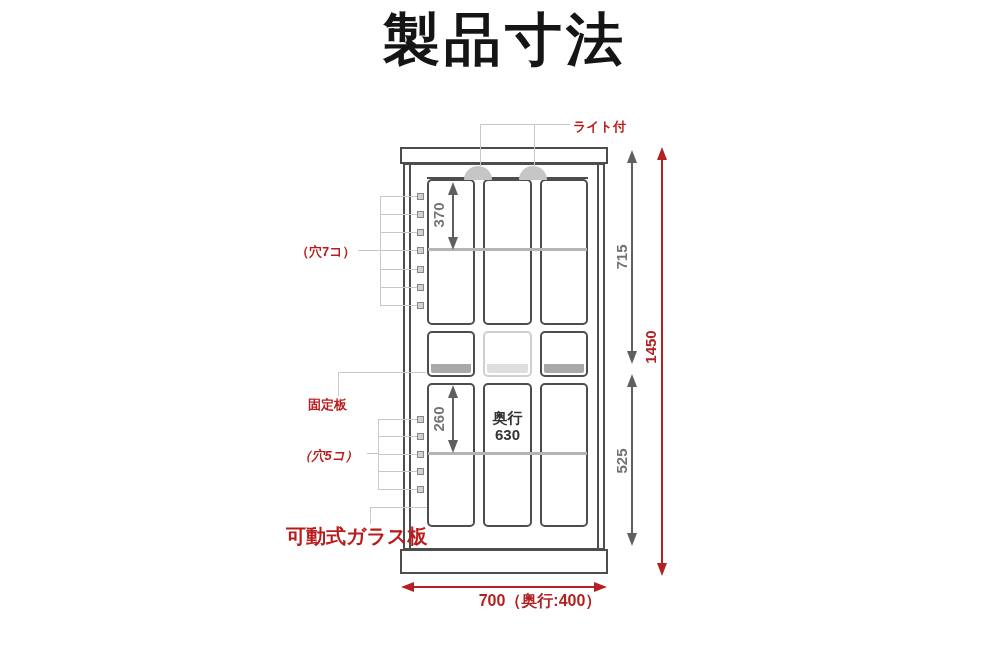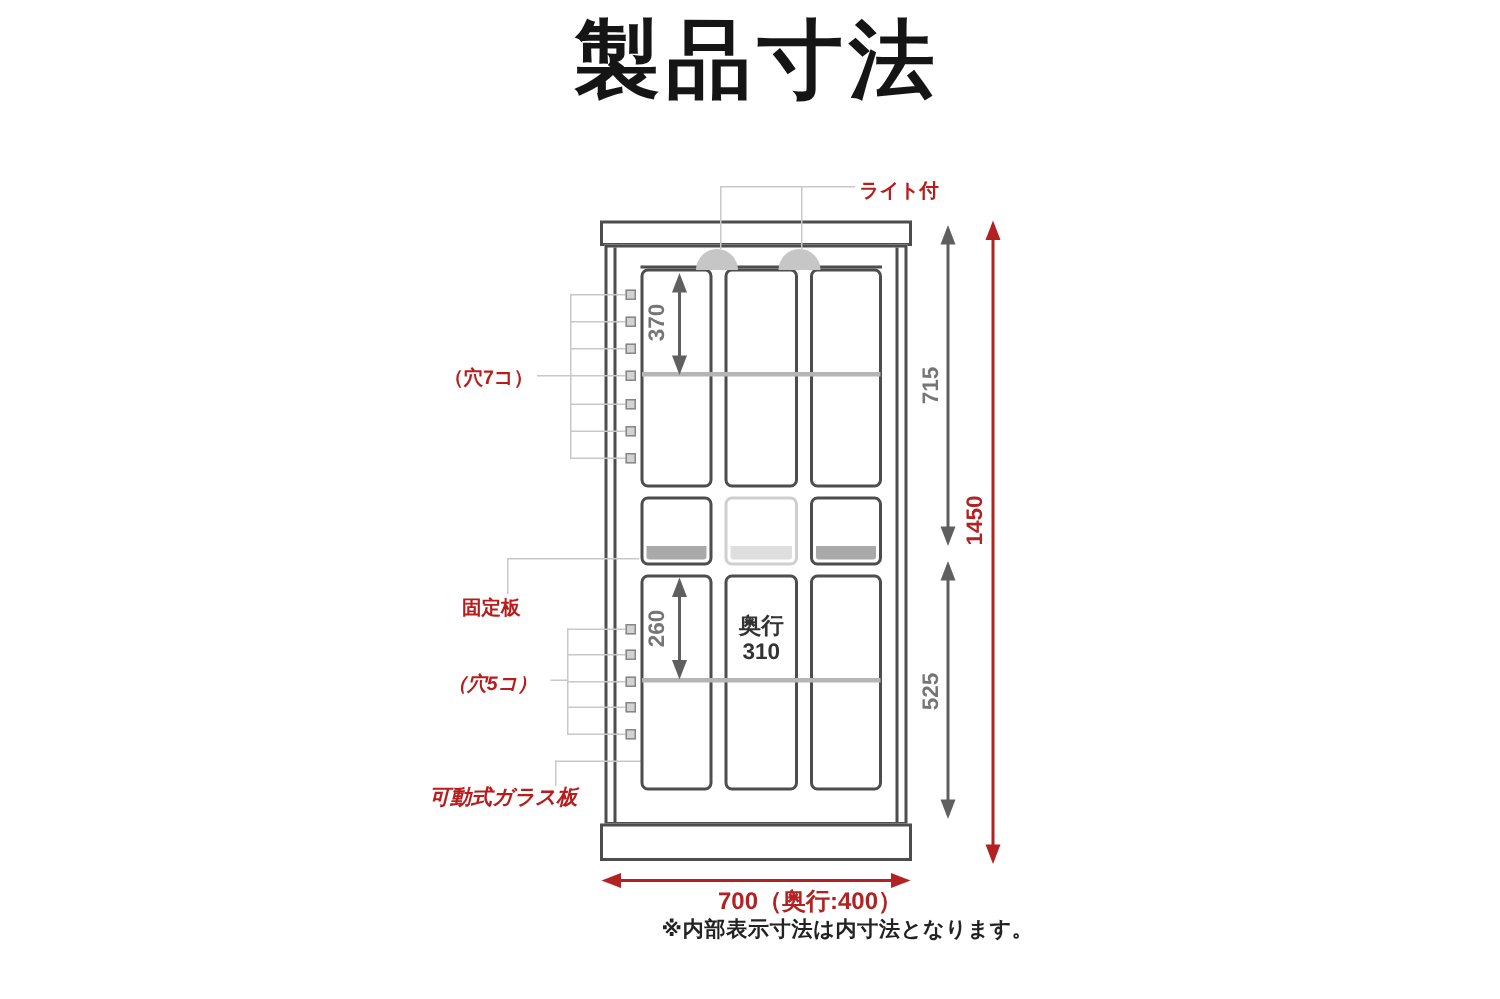--- a/index.html
+++ b/index.html
@@ -78,21 +78,21 @@
       <div class="cell">
           <div class="fixbar"></div>
         </div>
     </div>
 
     <div class="grid" style="left:427px;top:383px;width:161px;height:144px;">
       <div class="cell"></div>
       <div class="cell">
         <div class="depth-label">
           <div>奥行</div>
-          <div>310</div>
+          <div>630</div>
         </div>
       </div>
       <div class="cell"></div>
     </div>
     <div class="shelfline" style="left:428px;top:452px;width:159px;"></div>
 
     <div class="leader" style="left:480px;top:124px;width:90px;height:1px;"></div>
     <div class="leader" style="left:480px;top:124px;width:1px;height:42px;"></div>
     <div class="leader" style="left:534px;top:124px;width:1px;height:42px;"></div>
     <div class="label" style="left:573px;top:118px;">ライト付</div>
@@ -105,21 +105,21 @@
     <div class="leader" style="left:338px;top:372px;width:88px;height:1px;"></div>
     <div class="label" style="left:308px;top:396px;">固定板</div>
 
     <div class="leader" style="left:378px;top:419px;width:1px;height:71px;"></div>
     <div class="leader" style="left:367px;top:453px;width:11px;height:1px;"></div>
     <div class="label" style="left:296px;top:447px;width:62px;text-align:right;font-style:italic;">（穴5コ）</div>
 
     <div class="leader" style="left:370px;top:507px;width:1px;height:17px;"></div>
     <div class="leader" style="left:370px;top:507px;width:81px;height:1px;"></div>
     <div class="leader" style="left:450px;top:455px;width:1px;height:53px;"></div>
-    <div class="label" style="left:286px;top:523px;font-size:14px;font-style:italic;">可動式ガラス板</div>
+    <div class="label" style="left:286px;top:523px;font-size:20px;">可動式ガラス板</div>
 
     <div class="varrow gray" style="left:448px;top:182px;height:68px;">
       <div class="h-up"></div>
         <div class="shaft"></div>
         <div class="h-dn"></div>
     </div>
     <div class="dimtext" style="left:438px;top:215px;">370</div>
 
     <div class="varrow gray" style="left:448px;top:385px;height:68px;">
       <div class="h-up"></div>
@@ -148,21 +148,20 @@
         <div class="h-dn"></div>
     </div>
     <div class="dimtext red" style="left:650px;top:347px;">1450</div>
 
     <div class="harrow red" style="left:401px;top:582px;width:206px;">
       <div class="h-l"></div>
         <div class="shaft"></div>
         <div class="h-r"></div>
     </div>
     <div class="width-dim redtxt">700（奥行:400）</div>
-    <div class="note">※内部表示寸法は内寸法となります。</div>
 
   <div class="leader" style="left: 380px; top: 196px; width: 37px; height: 1px;"></div>
       <div class="hole" style="left: 417px; top: 193px;"></div>
       <div class="leader" style="left: 380px; top: 214px; width: 37px; height: 1px;"></div>
       <div class="hole" style="left: 417px; top: 211px;"></div>
       <div class="leader" style="left: 380px; top: 232px; width: 37px; height: 1px;"></div>
       <div class="hole" style="left: 417px; top: 229px;"></div>
       <div class="leader" style="left: 380px; top: 250px; width: 37px; height: 1px;"></div>
       <div class="hole" style="left: 417px; top: 247px;"></div>
       <div class="leader" style="left: 380px; top: 269px; width: 37px; height: 1px;"></div>

